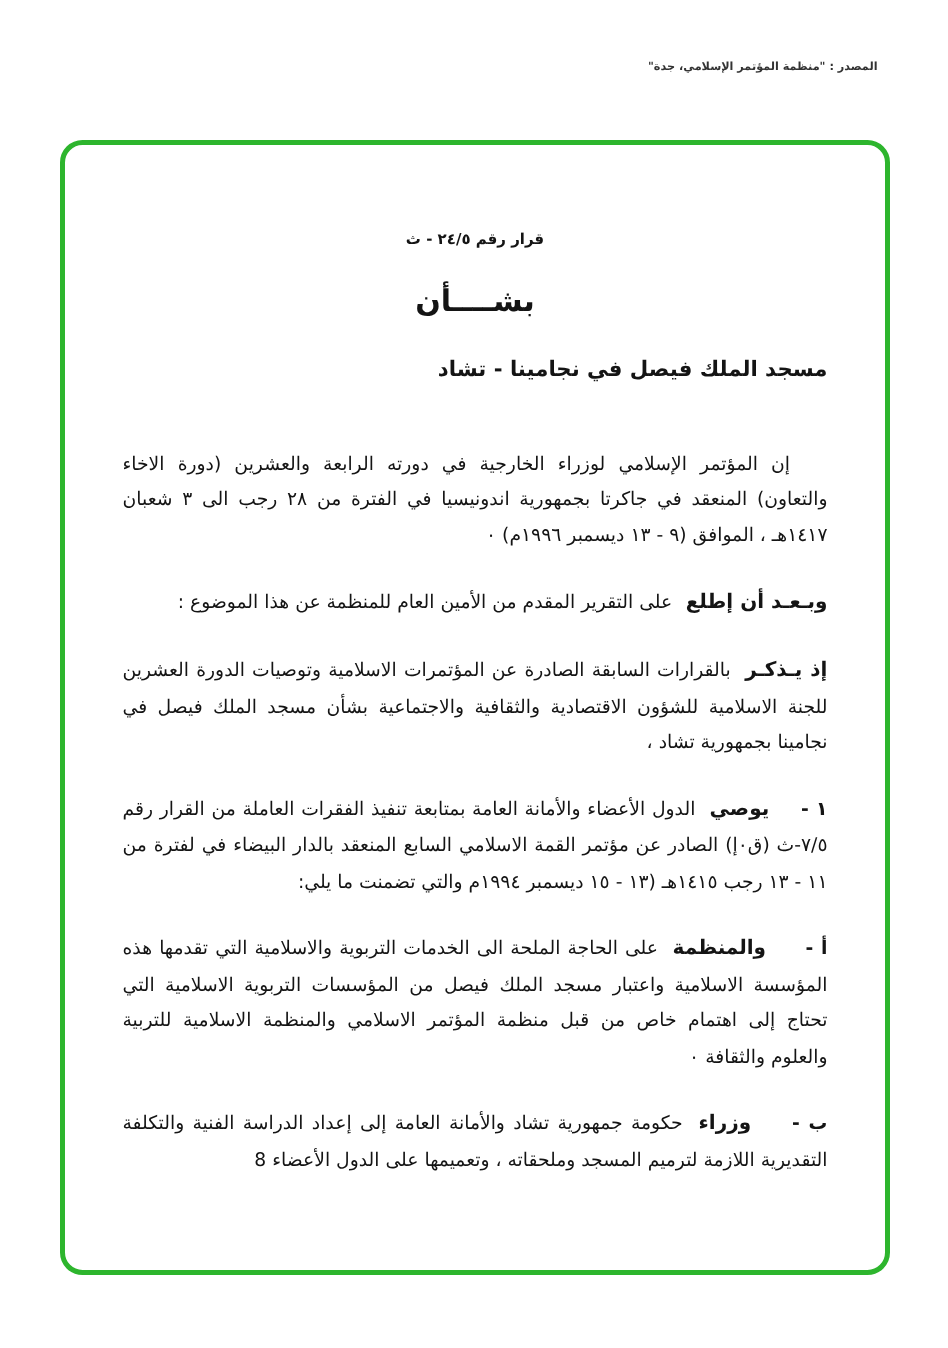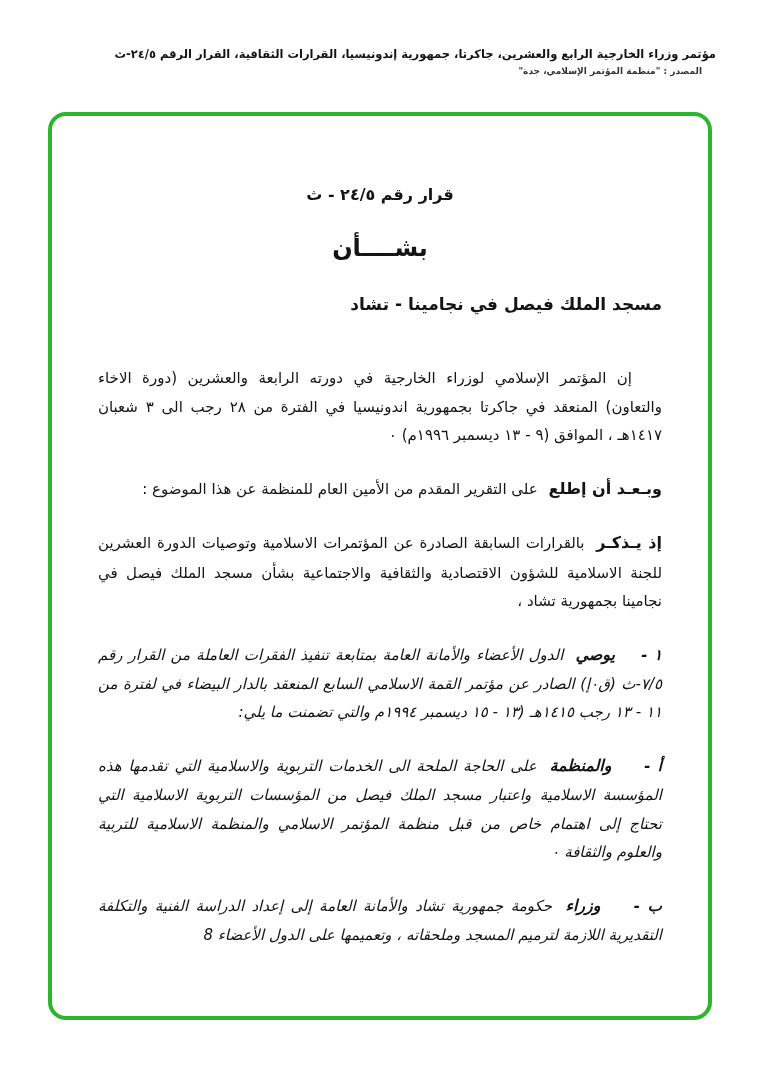--- a/index.html
+++ b/index.html
@@ -54,21 +54,21 @@
     line-height: 1.9;
     text-align: justify;
   }
 
   
   .title-block {
     text-align: center;
     margin-bottom: 44px;
   }
   .title-line1 {
-    font-size: 16px;
+    font-size: 12px;
     font-weight: bold;
     letter-spacing: 1px;
   }
   .title-line2 {
     font-size: 24px;
     font-weight: bold;
     margin-top: 16px;
     letter-spacing: 1px;
   }
   .title-line3 {
@@ -79,33 +79,32 @@
   }
 
   
   .para { margin-bottom: 24px; }
   .para.indent { text-indent: 30px; }
   .lead {
     font-weight: bold;
     font-size: 16px;
     padding-left: 6px;
   }
-  .item { margin-bottom: 24px; font-style: italic; }
+  .item { margin-bottom: 24px; }
   .marker {
     font-weight: bold;
     padding-left: 20px;
     white-space: nowrap;
   }
   .sub-item .marker { padding-left: 26px; }
 </style>
 </head>
 <body>
 
 <div class="doc-header">
-  <div class="header-line1">مؤتمر وزراء الخارجية الرابع والعشرين، جاكرتا، جمهورية إندونيسيا، القرارات الثقافية، القرار الرقم ٢٤/٥-ث</div>
   <div class="header-line2">المصدر :  "منظمة المؤتمر الإسلامي، جدة"</div>
 </div>
 
 <div class="green-frame">
   <div class="doc-body">
 
     <div class="title-block">
       <div class="title-line1">قرار رقم ٢٤/٥ - ث</div>
       <div class="title-line2">بشــــأن</div>
       <div class="title-line3">مسجد الملك فيصل في نجامينا - تشاد</div>

